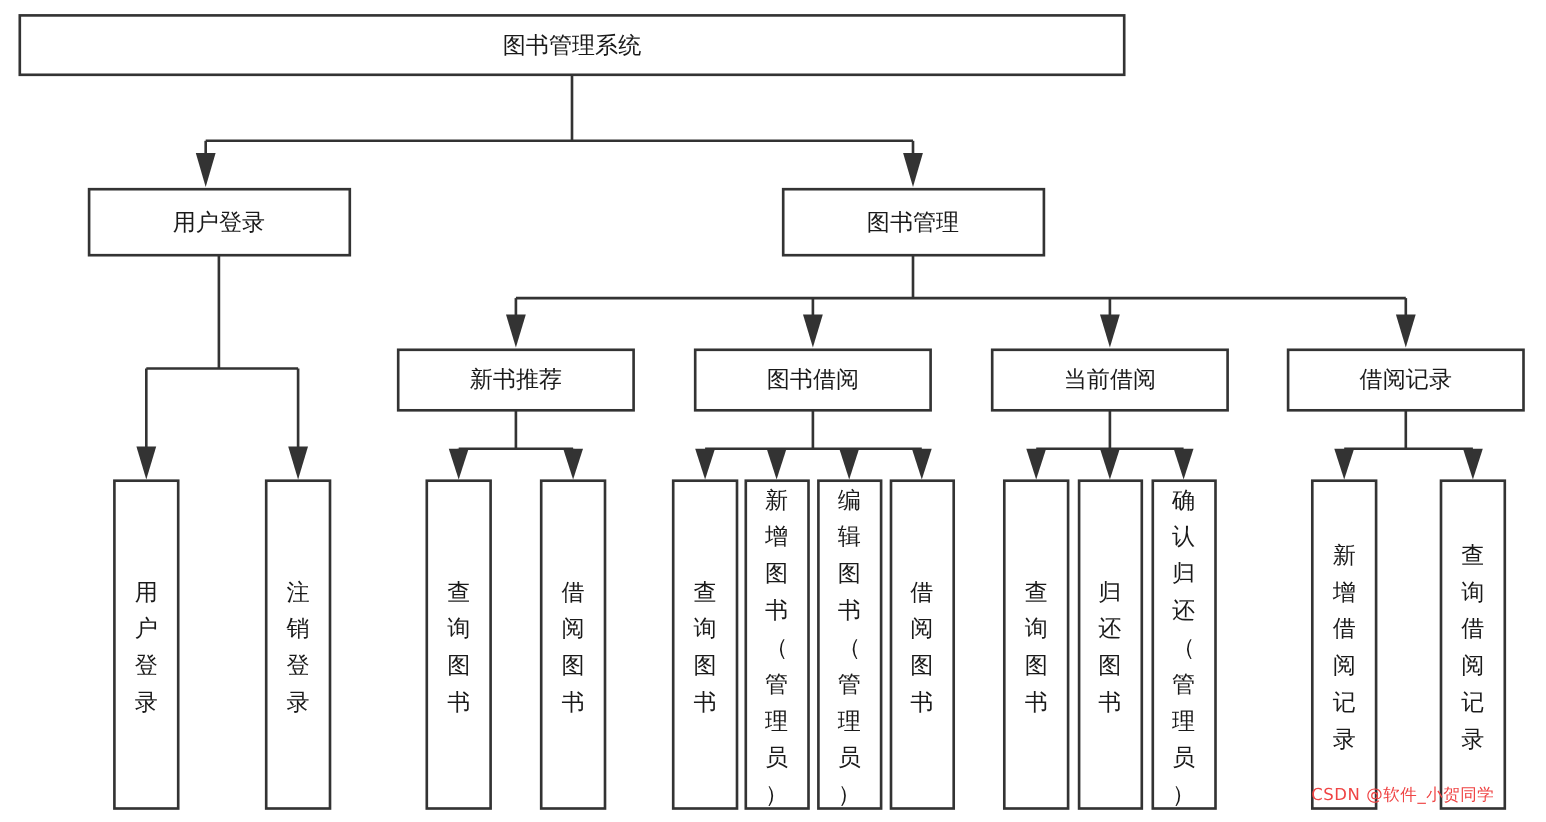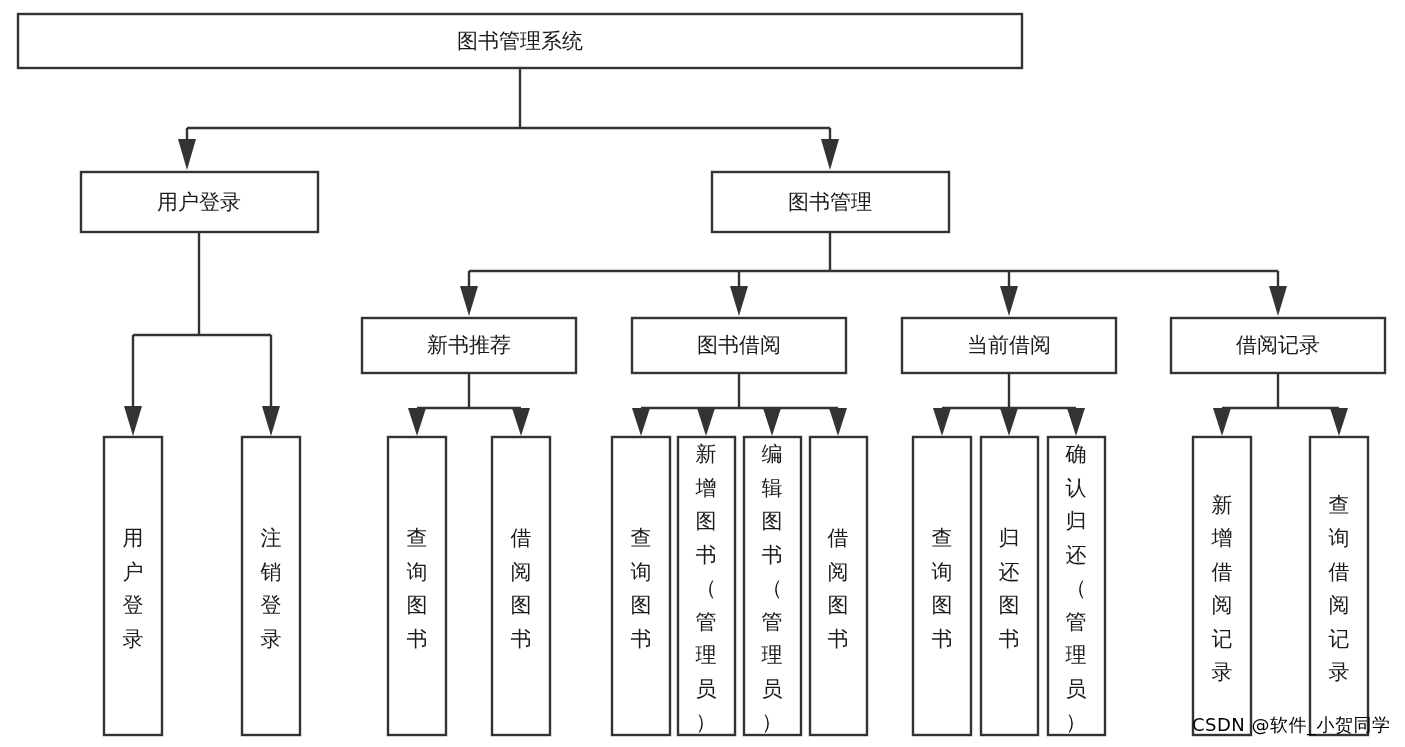--- a/index.html
+++ b/index.html
@@ -51,22 +51,22 @@
   }
   .node-label-v {
     font-family: "DejaVu Sans", "Liberation Sans", sans-serif;
     font-size: 21px;
     fill: #1a1a1a;
     text-anchor: middle;
   }
   .watermark-text {
     position: absolute;
     font-family: "DejaVu Sans", "Liberation Sans", sans-serif;
-    font-size: 18px;
-    color: #000000;
+    font-size: 15px;
+    color: #ef4444;
     white-space: nowrap;
     letter-spacing: 0.5px;
     pointer-events: none;
   }
 </style>
 </head>
 <body>
 
 <div id="diagram-root">
 

